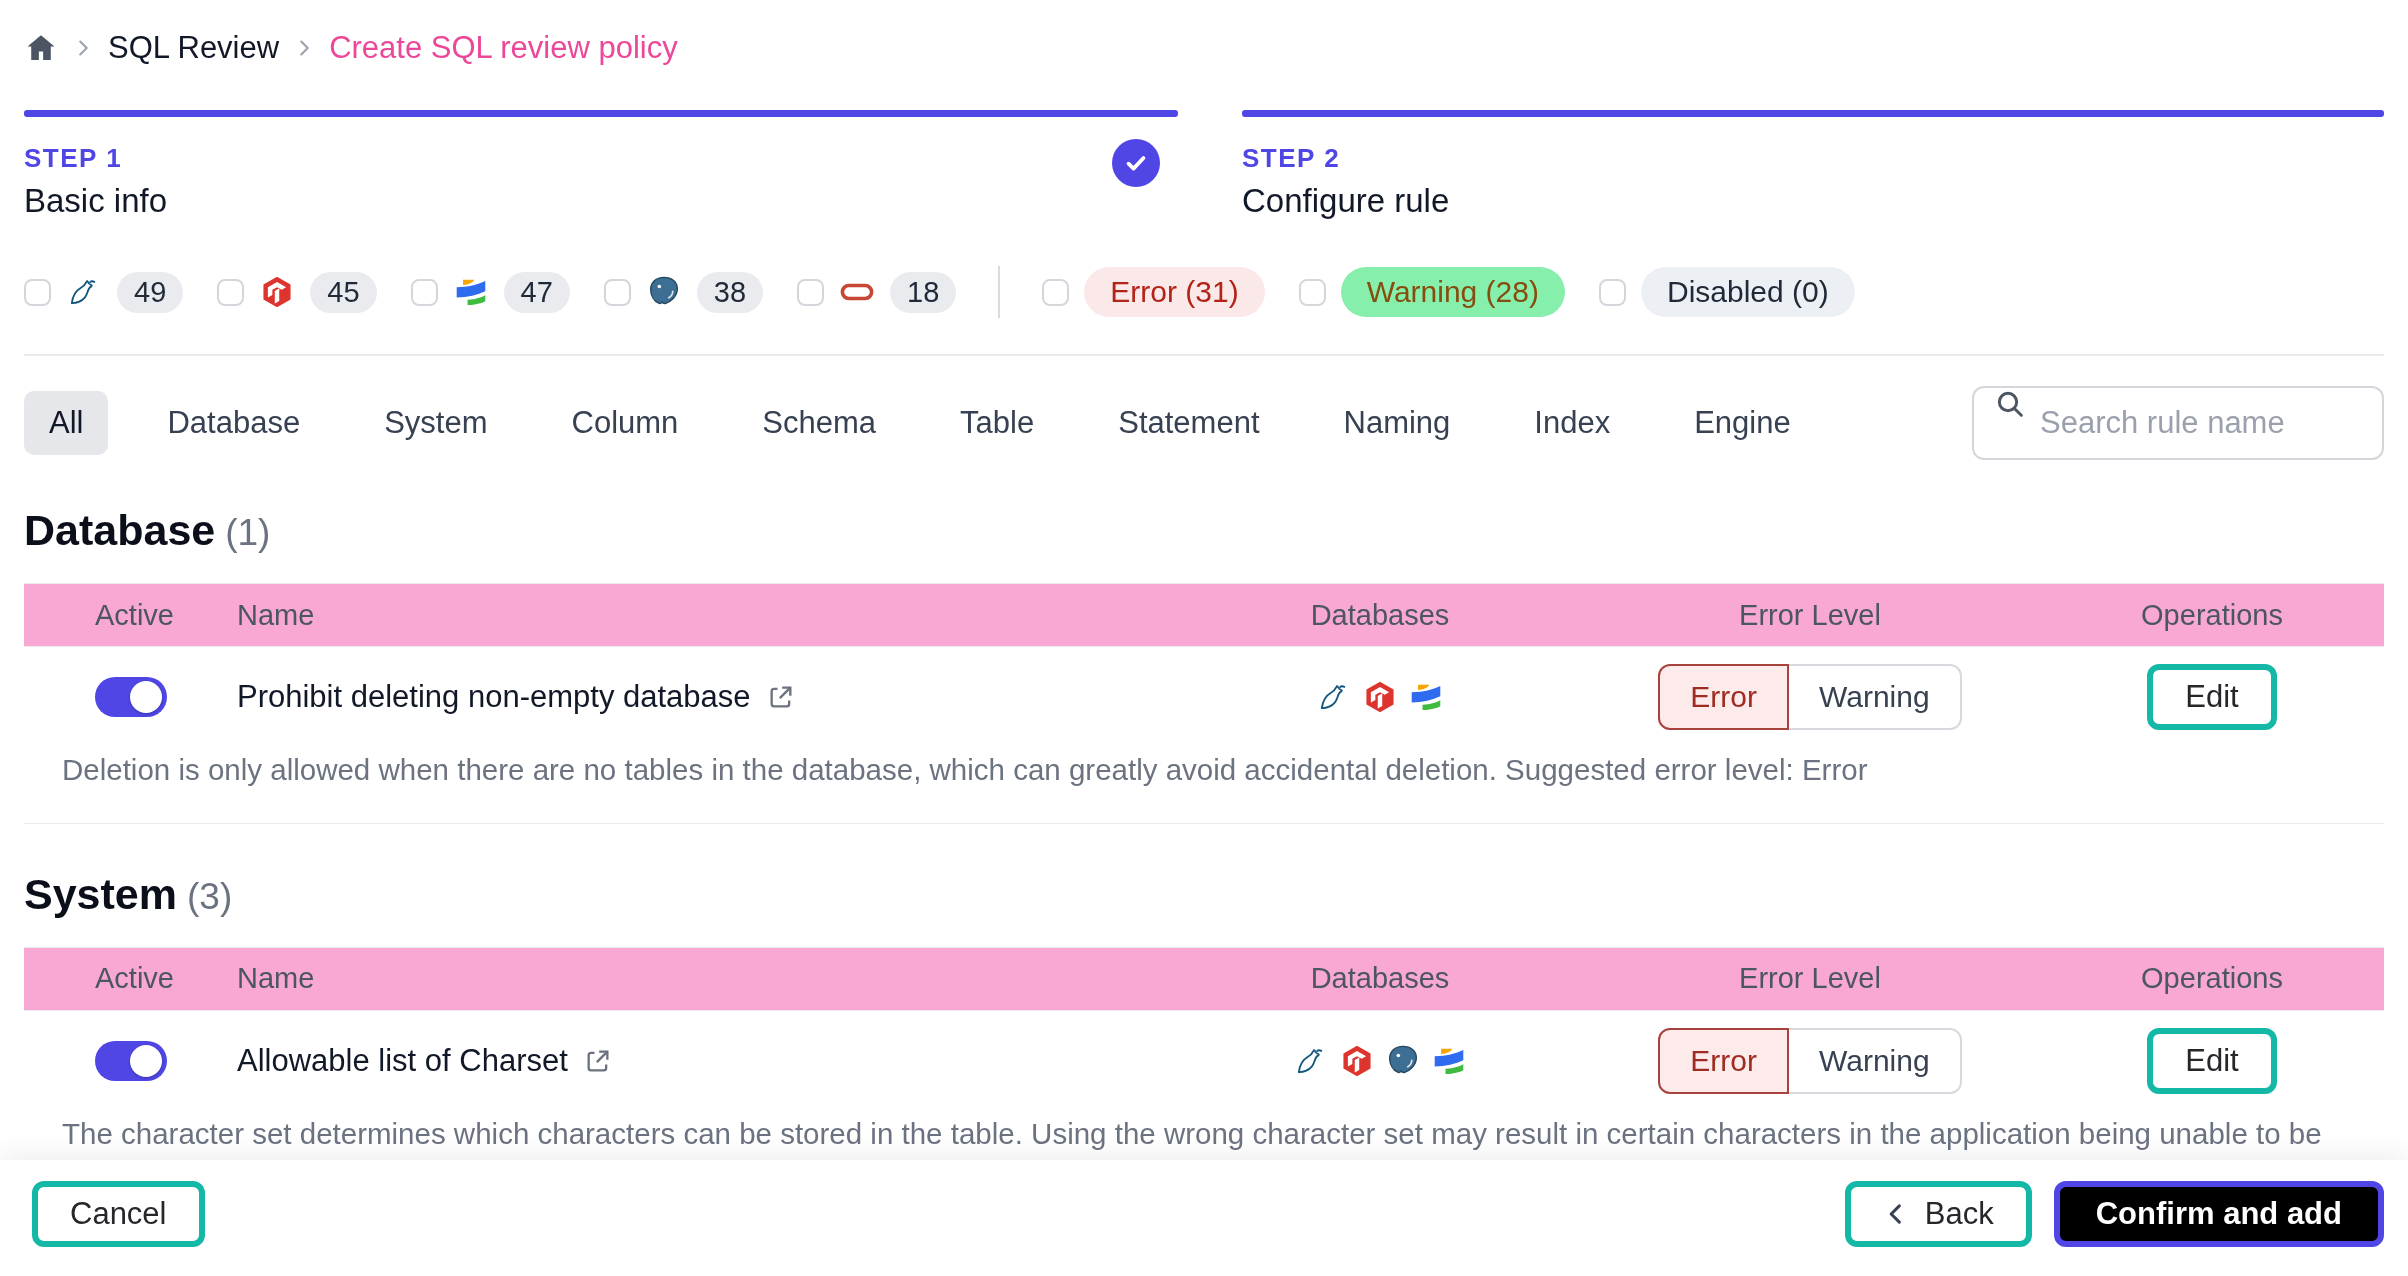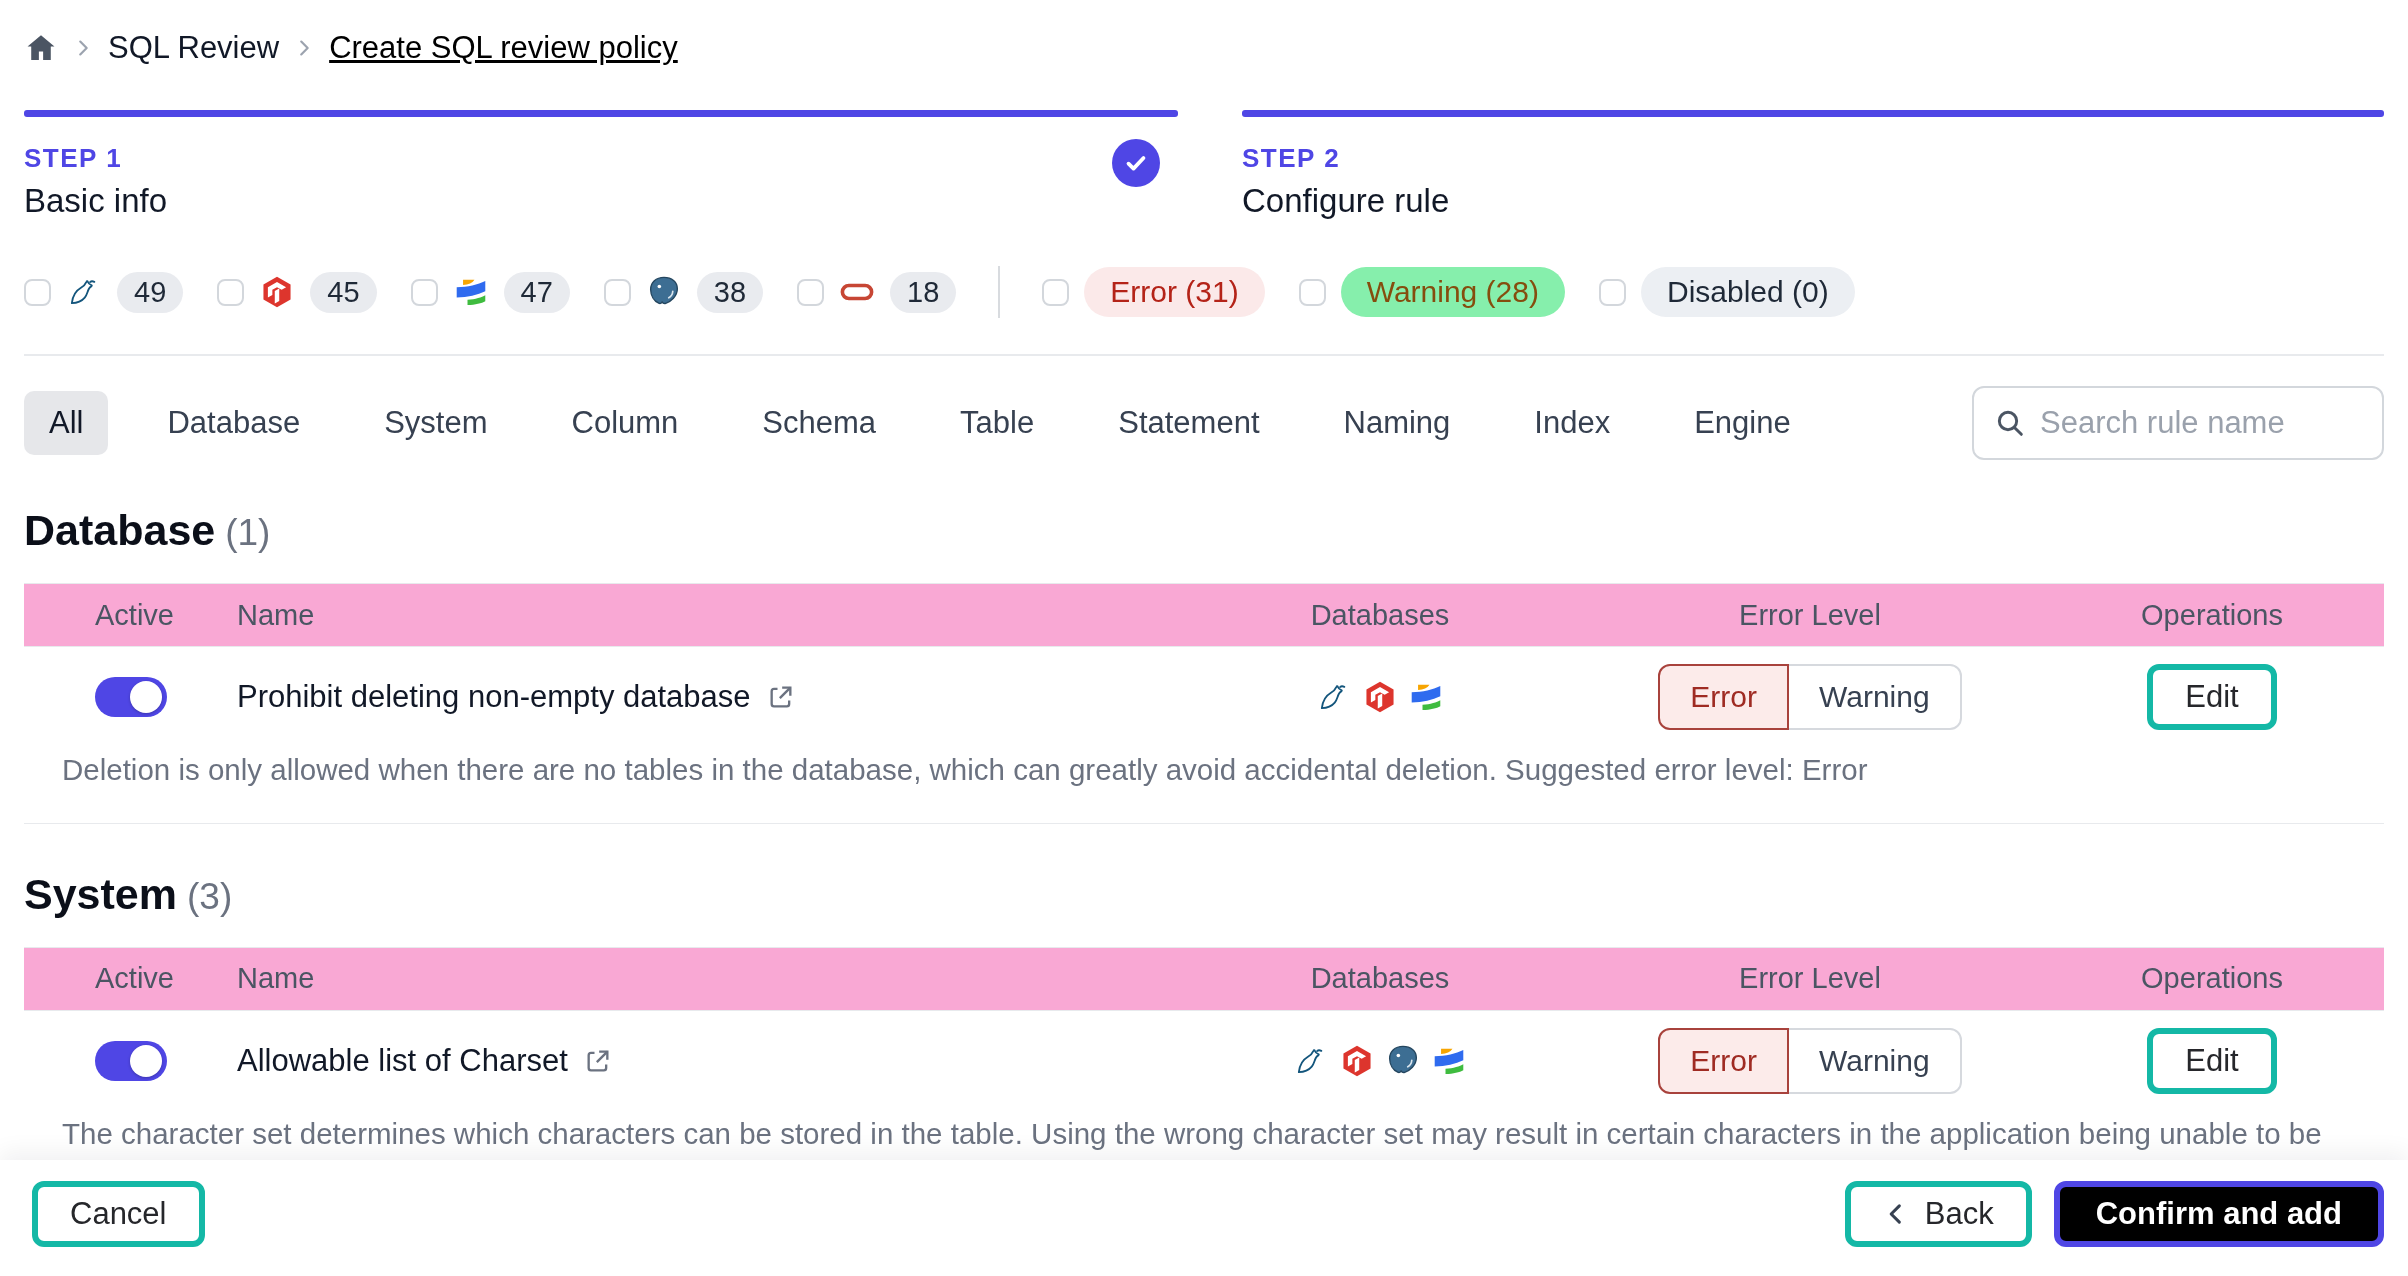--- a/index.html
+++ b/index.html
@@ -3,21 +3,21 @@
 <meta charset="utf-8">
 <style>
   * { margin:0; padding:0; box-sizing:border-box; }
   html,body { width:2408px; height:1276px; overflow:hidden; background:#fff;
     font-family:"Liberation Sans", sans-serif; color:#111827; }
   .page { position:relative; width:100%; height:100%; padding:0 24px; }
 
   
   .breadcrumb { display:flex; align-items:center; gap:14px; padding-top:30px; font-size:31px; }
   .breadcrumb .crumb-link { color:#111827; font-weight:500; cursor:pointer; }
-  .breadcrumb .crumb-current { color:#000000; font-weight:500;text-decoration:underline; }
+  .breadcrumb .crumb-current { color:#ec4899; font-weight:500; }
   .bc-icon { display:inline-flex; }
 
   
   .steps { display:flex; gap:64px; margin-top:44px; }
   .step1 { width:1154px; }
   .step2 { flex:1; }
   .step-bar { height:7px; background:#4f46e5; border-radius:3px; }
   .step-body { position:relative; padding-top:26px; }
   .step-label { color:#4f46e5; font-size:26px; font-weight:700; letter-spacing:1.5px; }
   .step-title { margin-top:8px; font-size:33px; font-weight:500; color:#111827; }
@@ -38,21 +38,21 @@
   .pill.disabled { background:#eceff3; color:#1f2937; }
 
   .h-divider { height:2px; background:#e8eaed; margin-top:36px; }
 
   
   .tabs-row { display:flex; align-items:center; margin-top:30px; }
   .tabs { display:flex; align-items:center; }
   .tab { font-size:31px; color:#374151; padding:14px 25px; border-radius:10px; margin-right:34px; cursor:pointer; white-space:nowrap; }
   .tab.active { background:#e6e7ea; color:#111827; }
   .search-box { margin-left:auto; width:412px; height:74px; border:2px solid #d3d7dc; border-radius:12px;
-    display:flex; align-items:center; padding:0 20px; gap:14px; background:#fff; }
+    display:flex; padding:0 20px; gap:14px; background:#fff; }
   .search-box input { border:none; outline:none; font-size:31px; width:100%;
     font-family:"Liberation Sans",sans-serif; color:#111827; background:transparent; }
   .search-box input::placeholder { color:#9aa1ac; }
 
   
   .section-heading { margin-top:46px; font-size:43px; font-weight:700; color:#0b0f19; }
   .section-heading .count { font-size:37px; font-weight:400; color:#6b7280; margin-left:10px; }
 
   .rule-table { margin-top:28px; border-bottom:1px solid #e8eaed; }
   .thead, .trow { display:grid; grid-template-columns:176px 980px 400px 460px 344px; align-items:center; }

